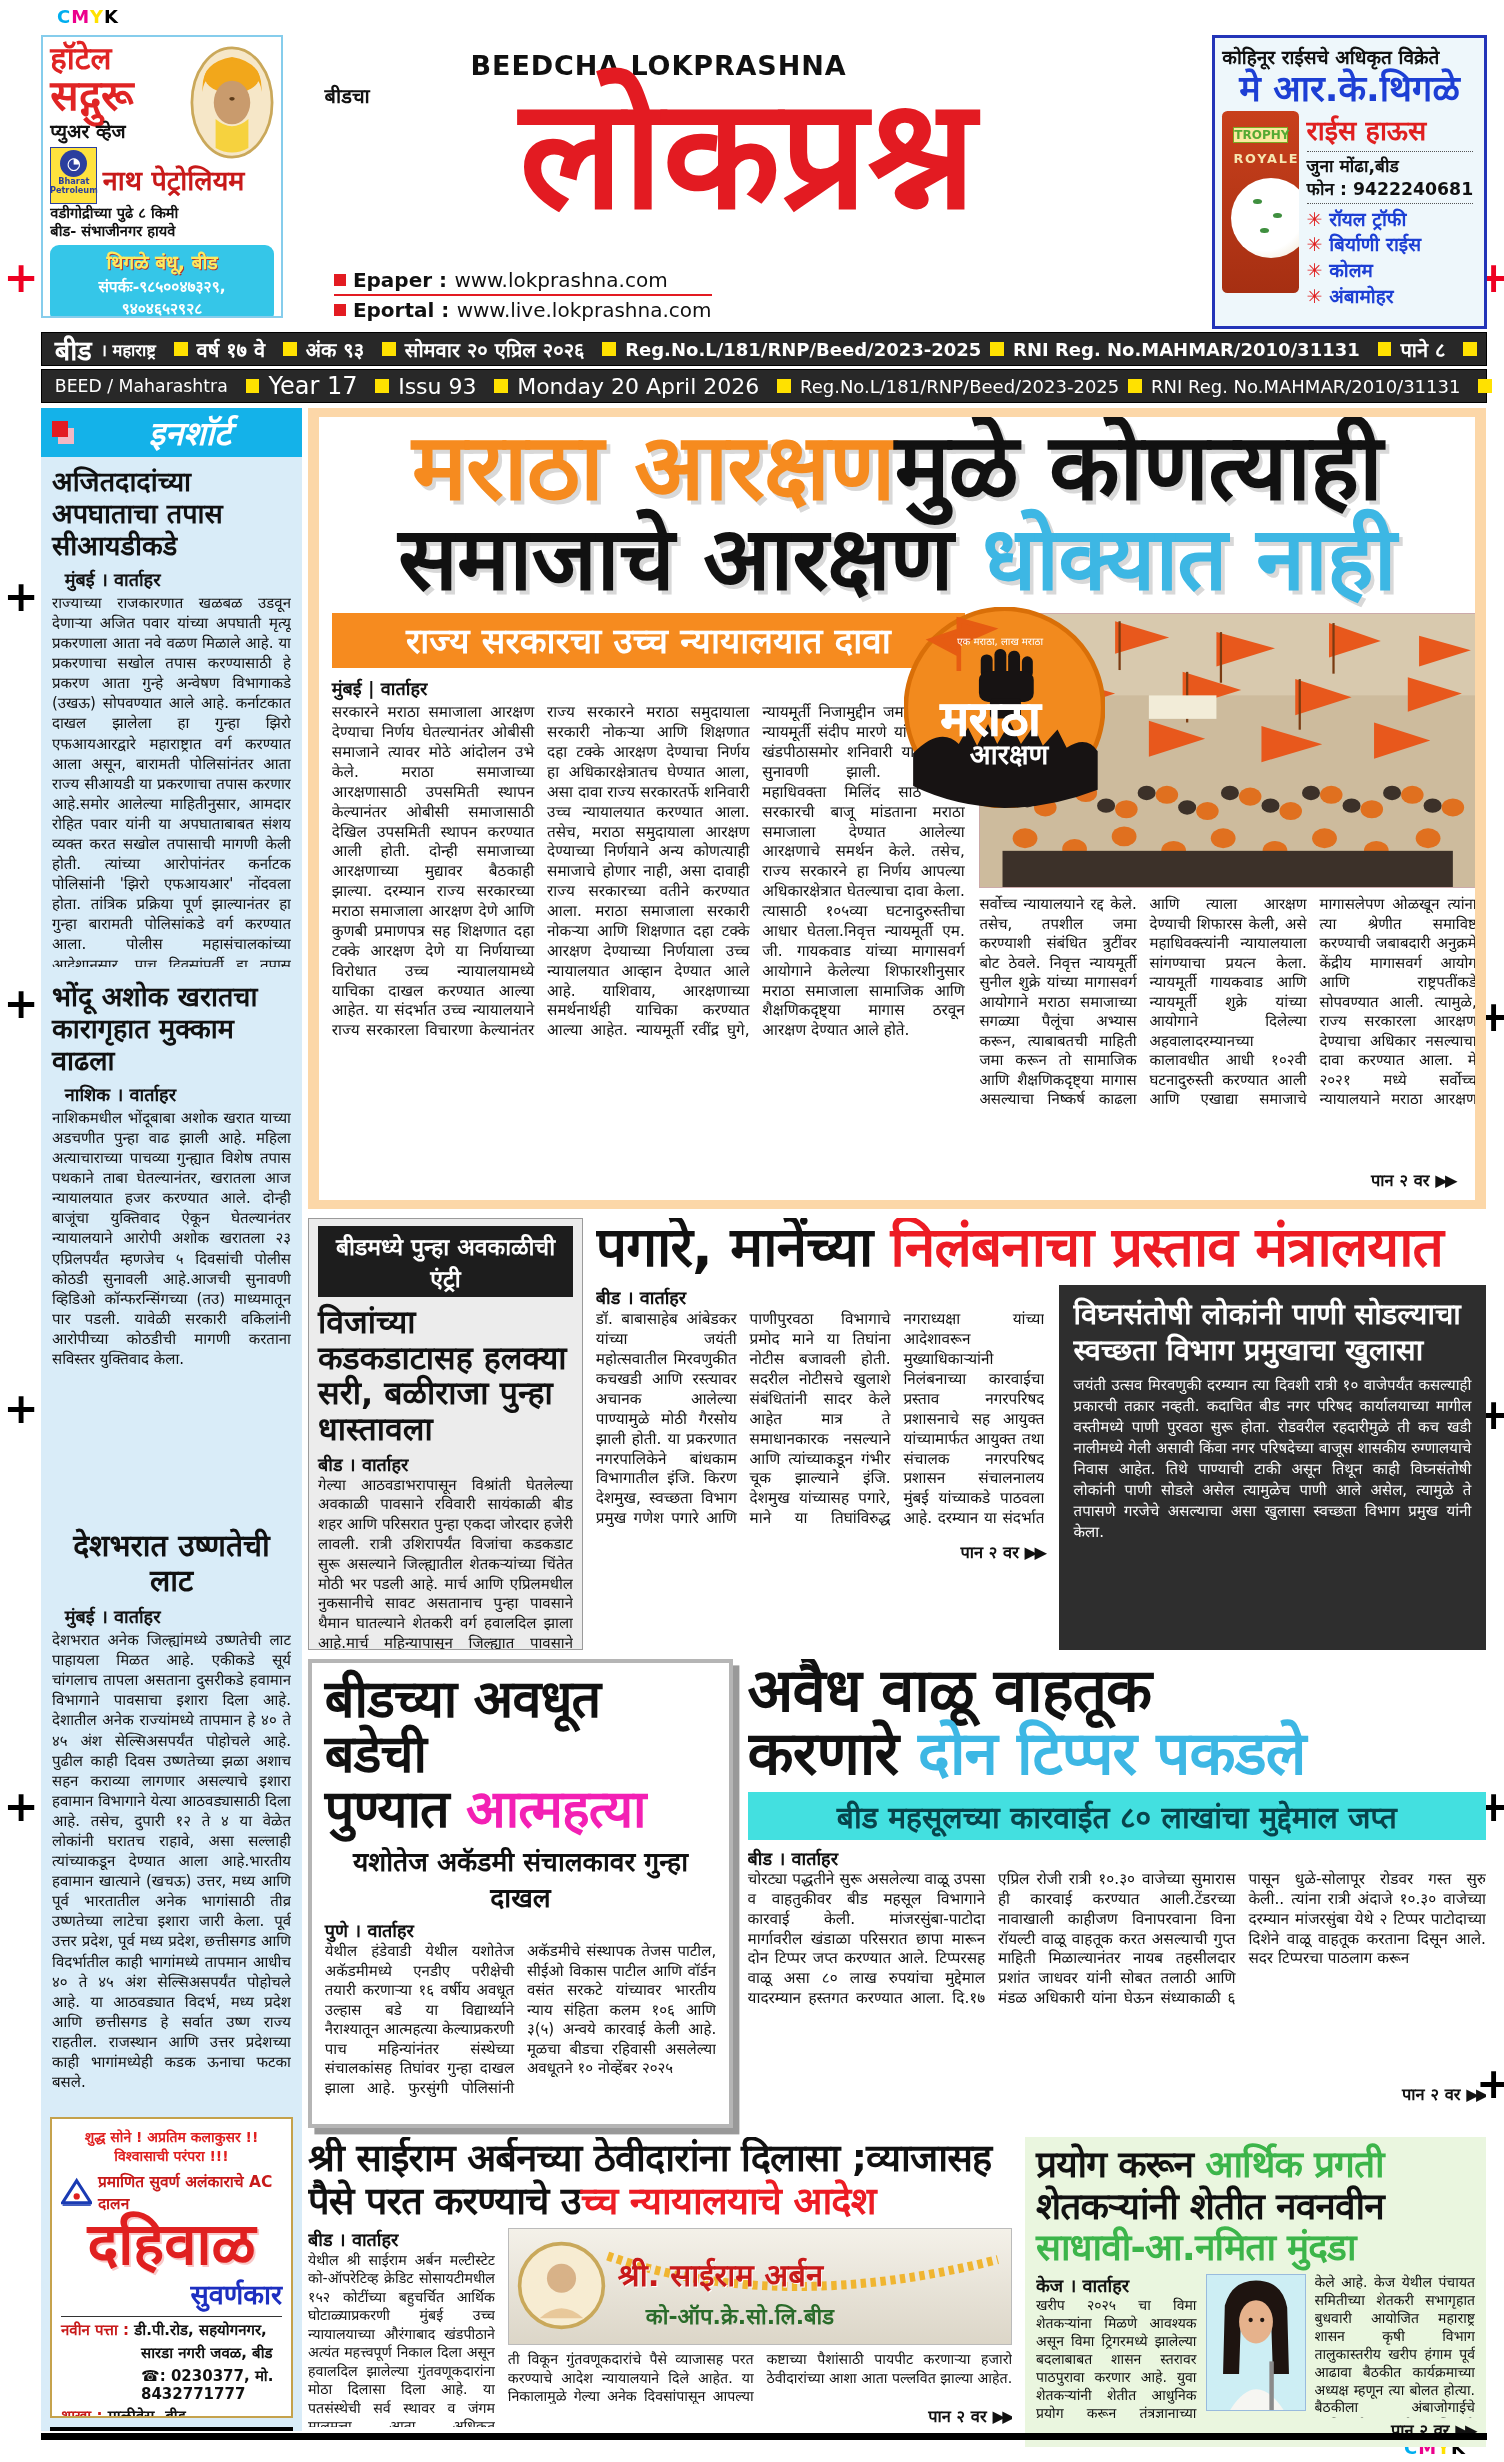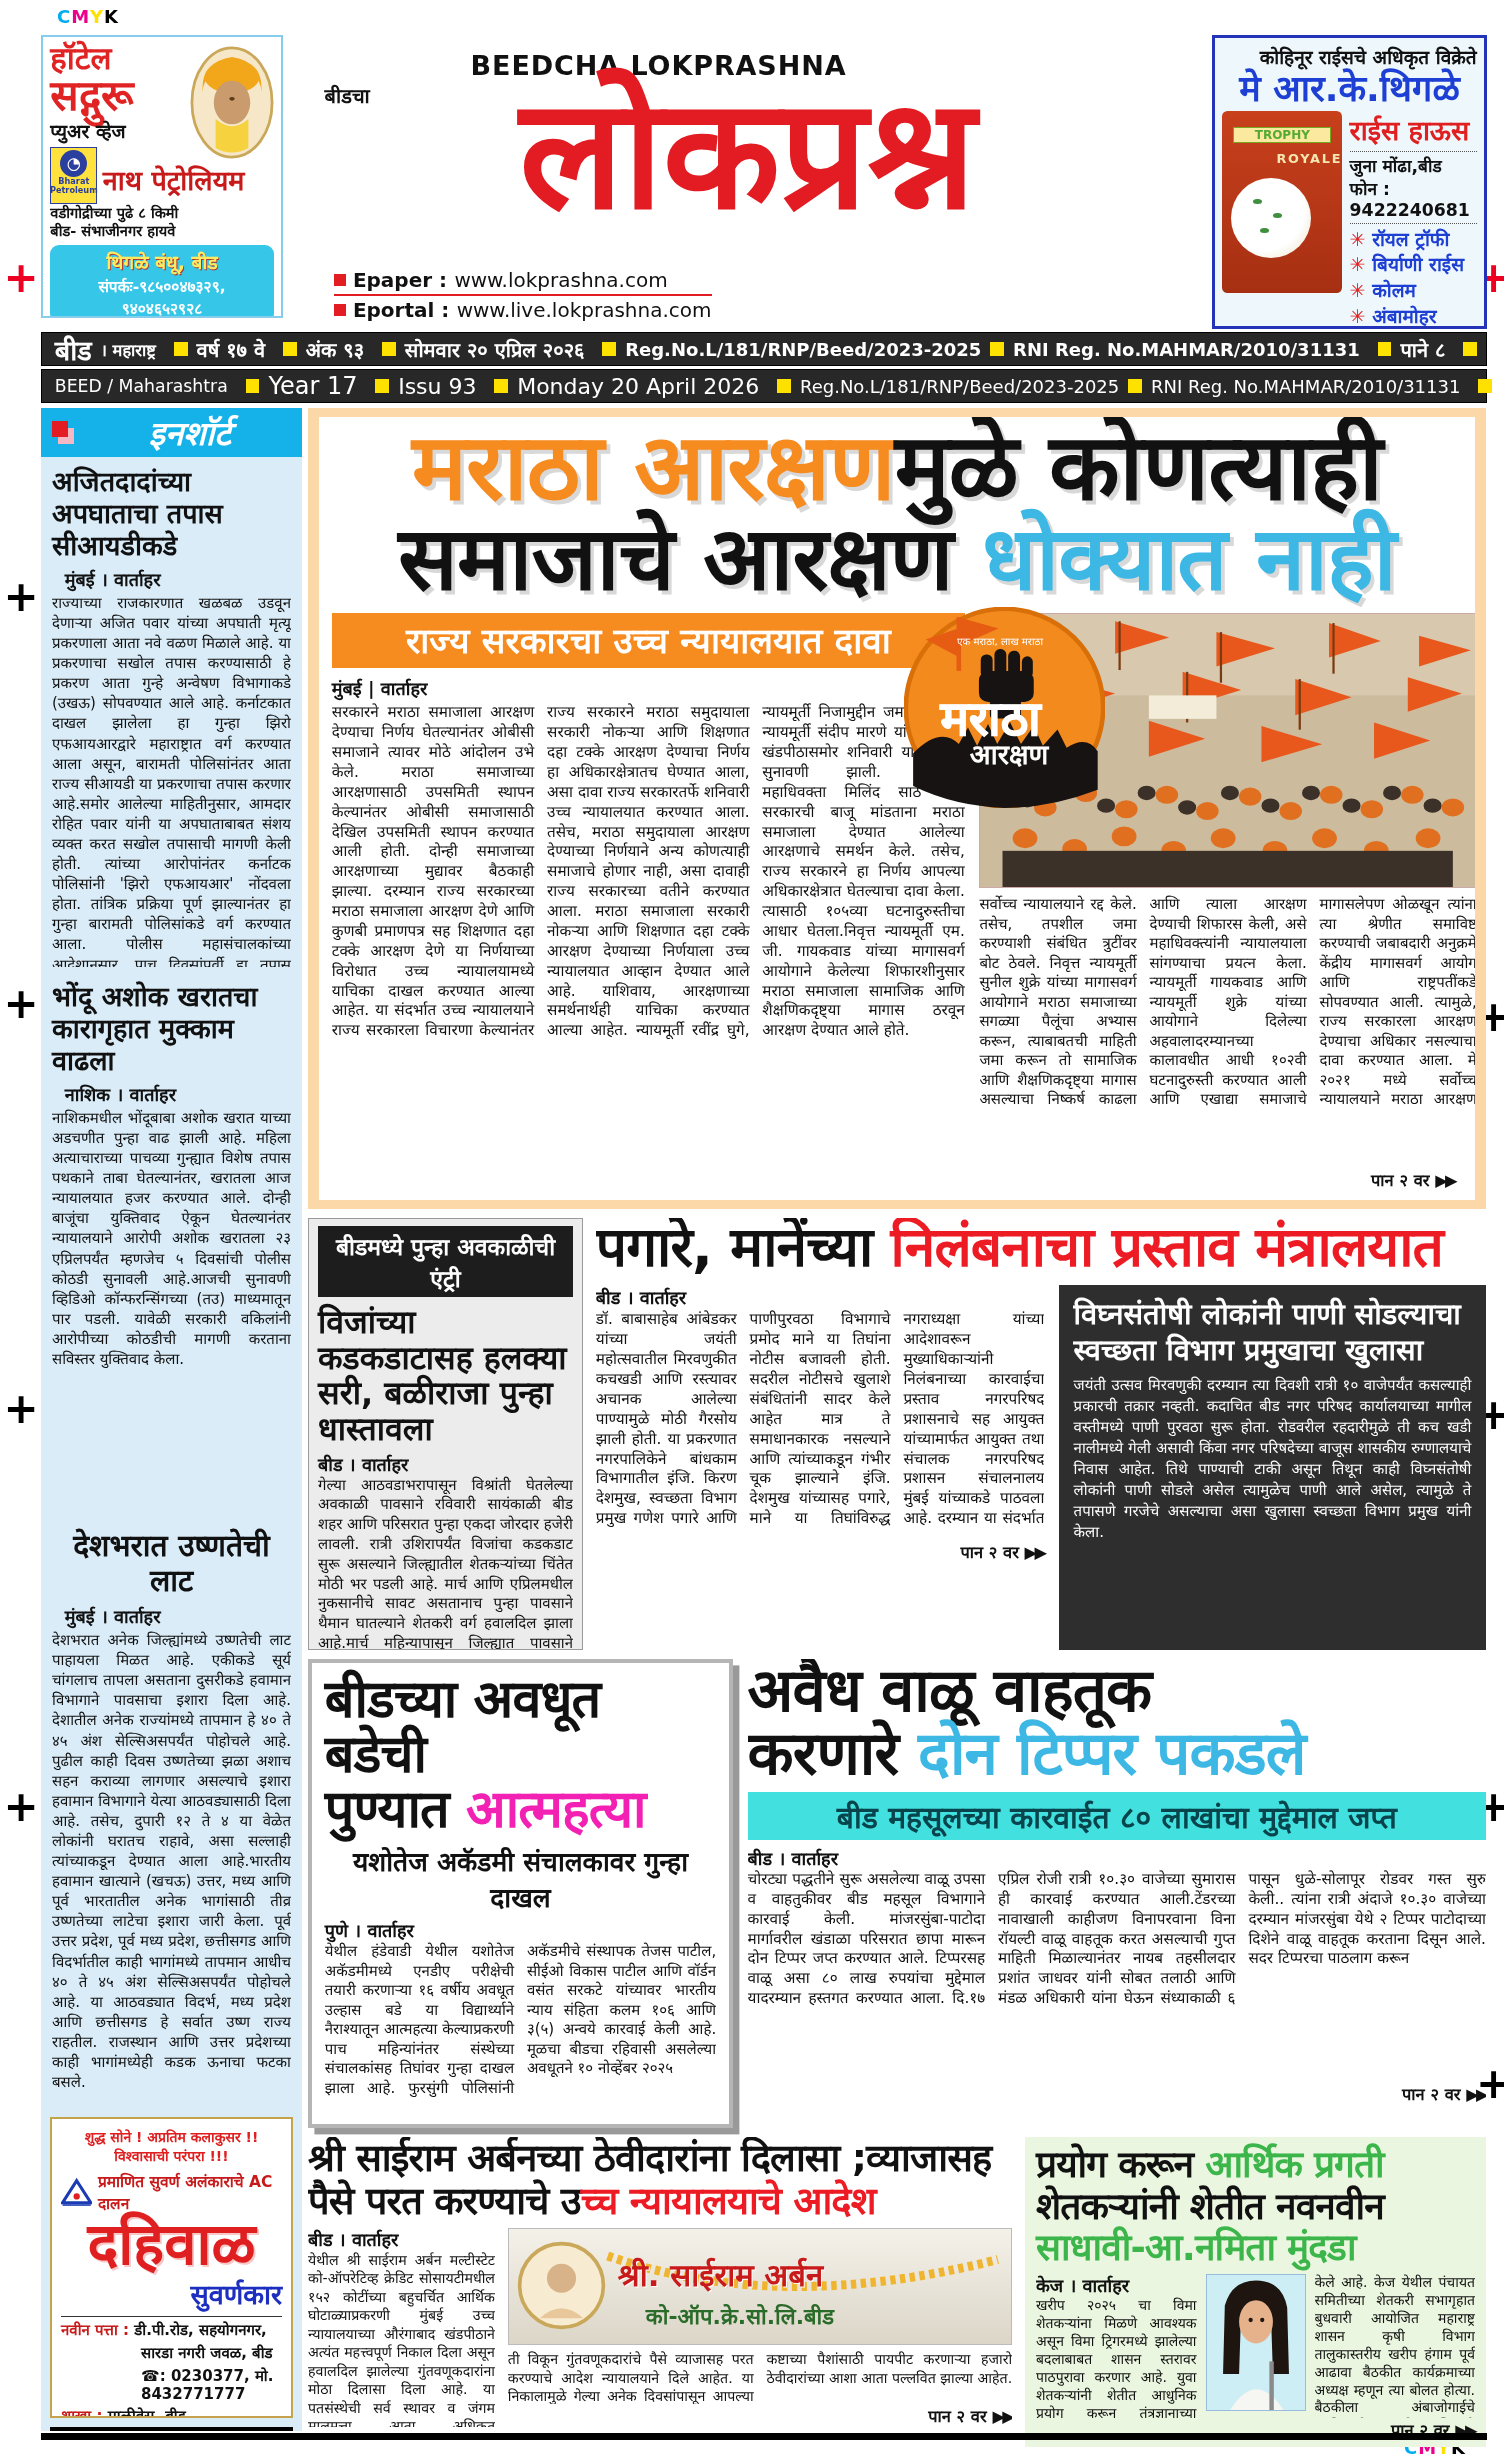--- a/index.html
+++ b/index.html
@@ -29,24 +29,24 @@
 .portrait{position:absolute;right:7.3px;top:9px;width:84px;height:113px}
 #masthead{flex:1;position:relative}
 #masthead .city{position:absolute;left:27px;top:47px;font-size:20px;font-weight:bold}
 #masthead .eng{position:absolute;left:173px;top:14.6px;font-size:27px;font-weight:bold;letter-spacing:0.9px}
 #masthead .title{position:absolute;left:0;right:0;top:27px;text-align:center;color:#e31b22;font-size:153px;font-weight:bold;line-height:1.2;font-family:"DejaVu Serif","Liberation Serif",serif}
 #masthead .urls{position:absolute;left:36px;bottom:5.5px}
 #masthead .urls .row{display:flex;align-items:center;gap:7.3px;font-size:20px;padding:1.8px 0}
 #masthead .urls .row:first-child{border-bottom:2.7px solid #e31b22}
 .redsq{width:12px;height:12px;background:#e31b22;display:inline-block}
 .ad-rice{width:275px;height:294px;border:3.6px solid #2334b8;background:#eef7fb;padding:5.5px 7.3px;overflow:hidden}
-.ad-rice .k{font-size:19px;font-weight:bold;text-align:right}
+.ad-rice .k{font-size:19px;font-weight:bold;text-align:left}
 .ad-rice .n{color:#1d3fd4;font-size:36px;font-weight:bold;text-align:center;line-height:1.05}
 .ad-rice .cols{display:flex;gap:7.3px;margin-top:3.6px}
-.bag{width:120px;height:182px;background:linear-gradient(#c8401c,#a62f12);border-radius:5.5px;position:relative;overflow:hidden;flex:none}
+.bag{width:77px;height:182px;background:linear-gradient(#c8401c,#a62f12);border-radius:5.5px;position:relative;overflow:hidden;flex:none}
 .bag .lbl{position:absolute;left:11px;top:16.4px;right:11px;background:#fbe9a0;border:0.9px solid #7a2;text-align:center;font-size:12px;font-weight:bold;color:#5a3}
 .bag .roy{position:absolute;left:0;right:0;top:40px;text-align:right;color:#f6e6b0;font-size:12.8px;font-weight:bold;letter-spacing:1.8px}
 .bag .rice{position:absolute;left:9px;top:67px;width:80px;height:80px;border-radius:50%;background:radial-gradient(circle at 40% 40%,#fff 60%,#e8ddc0 100%)}
 .bag .fleck{position:absolute;width:9px;height:5.5px;background:#3f8f3f;border-radius:50%}
 .ricetxt .shop{color:#e02020;font-size:27px;font-weight:bold}
 .ricetxt .dots{border-top:1.8px dotted #555;margin:2.7px 0}
 .ricetxt .a{font-size:17.3px;font-weight:bold}
 .ricetxt li{list-style:none;font-size:19px;font-weight:bold;color:#1d3fd4;line-height:1.35}
 .ricetxt li::before{content:"✳ ";color:#e02020}
 

